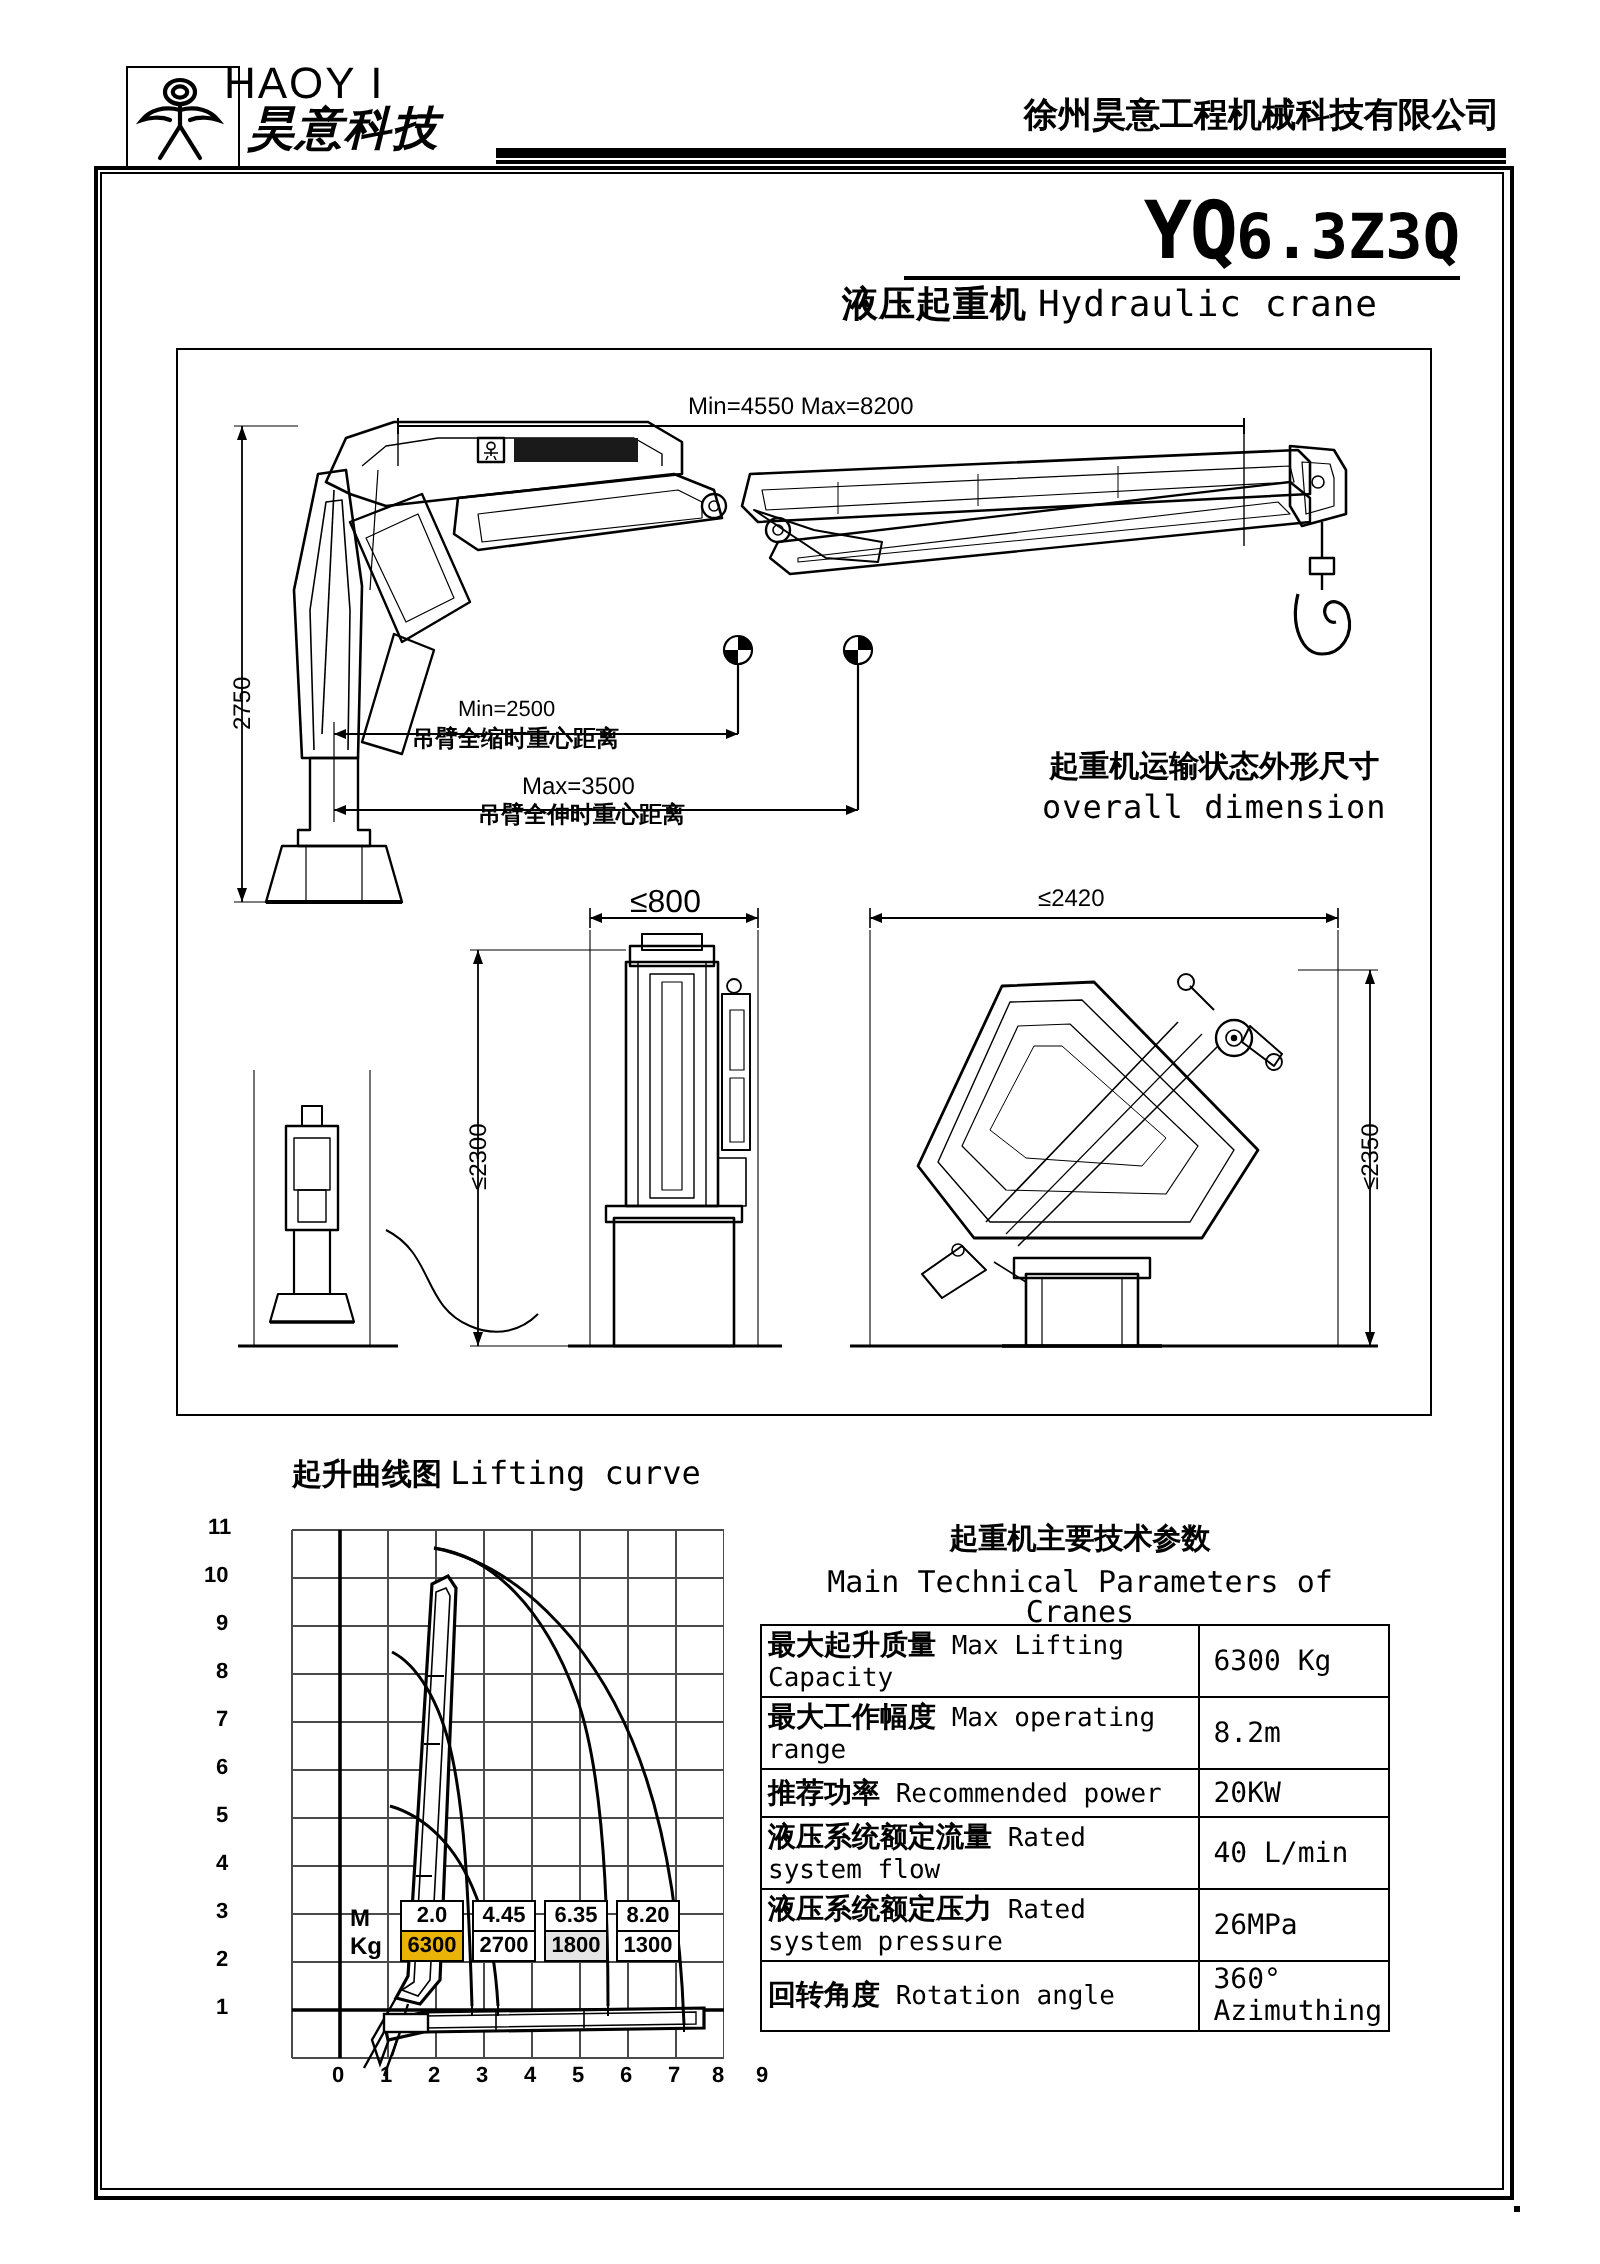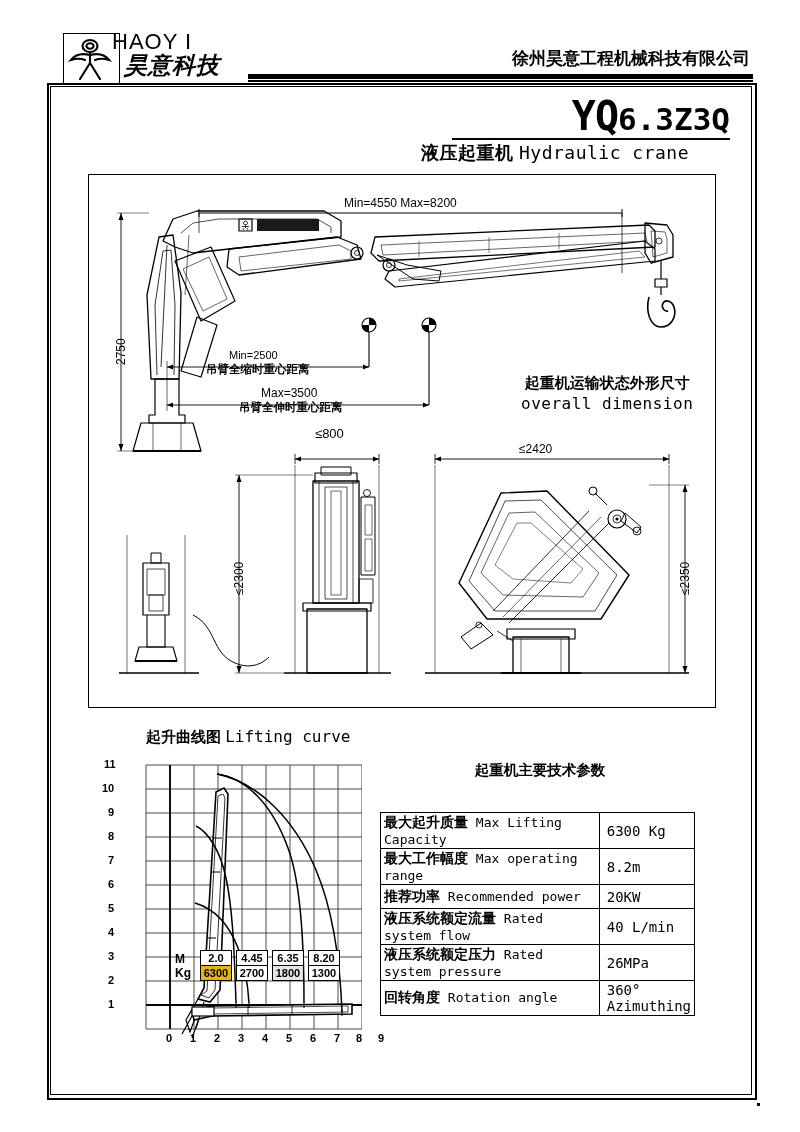--- a/index.html
+++ b/index.html
@@ -294,21 +294,21 @@
     <div class="lbl cn" style="left:117px;top:188px;">吊臂全缩时重心距离</div>
 
     <div class="lbl mono" style="left:172px;top:212px;font-size:12px;">Max=3500</div>
     <div class="lbl cn" style="left:150px;top:226px;">吊臂全伸时重心距离</div>
 
     <div class="ovr" style="left:432px;top:198px;text-align:center;">
       <div class="cn">起重机运输状态外形尺寸</div>
       <div class="en">overall dimension</div>
     </div>
 
-    <div class="lbl mono" style="left:226px;top:252px;font-size:13px;">≤800</div>
+    <div class="lbl mono" style="left:226px;top:268px;font-size:16px;">≤800</div>
     <div class="lbl mono vert" style="left:144px;top:420px;font-size:12px;">≤2300</div>
     <div class="lbl mono" style="left:430px;top:268px;font-size:12px;">≤2420</div>
     <div class="lbl mono vert" style="left:590px;top:420px;font-size:12px;">≤2350</div>
   </div>
 
   <div class="cv-title">
     <span class="cn">起升曲线图</span>
     <span class="en">Lifting curve</span>
   </div>
 
@@ -417,20 +417,21 @@
         <div style="border:1.4px solid #000;border-top:0;width:30px;font-weight:bold;font-size:11px;line-height:14px;background:#e5e5e5;">1800</div>
       </div>
       <div style="text-align:center;">
         <div style="border:1.4px solid #000;width:30px;font-weight:bold;font-size:11px;line-height:14px;background:#fff;">8.20</div>
         <div style="border:1.4px solid #000;border-top:0;width:30px;font-weight:bold;font-size:11px;line-height:14px;background:#fff;">1300</div>
       </div>
     </div>
   </div>
 
   <div class="spec-t1">起重机主要技术参数</div>
+  <div class="spec-t2">Main Technical Parameters of Cranes</div>
 
   <table class="spec">
     <tbody>
       <tr>
         <td class="k"><span class="zh">最大起升质量</span> <span>Max Lifting Capacity</span></td>
         <td class="v">6300 Kg</td>
       </tr>
       <tr>
         <td class="k"><span class="zh">最大工作幅度</span> <span>Max operating range</span></td>
         <td class="v">8.2m</td>

